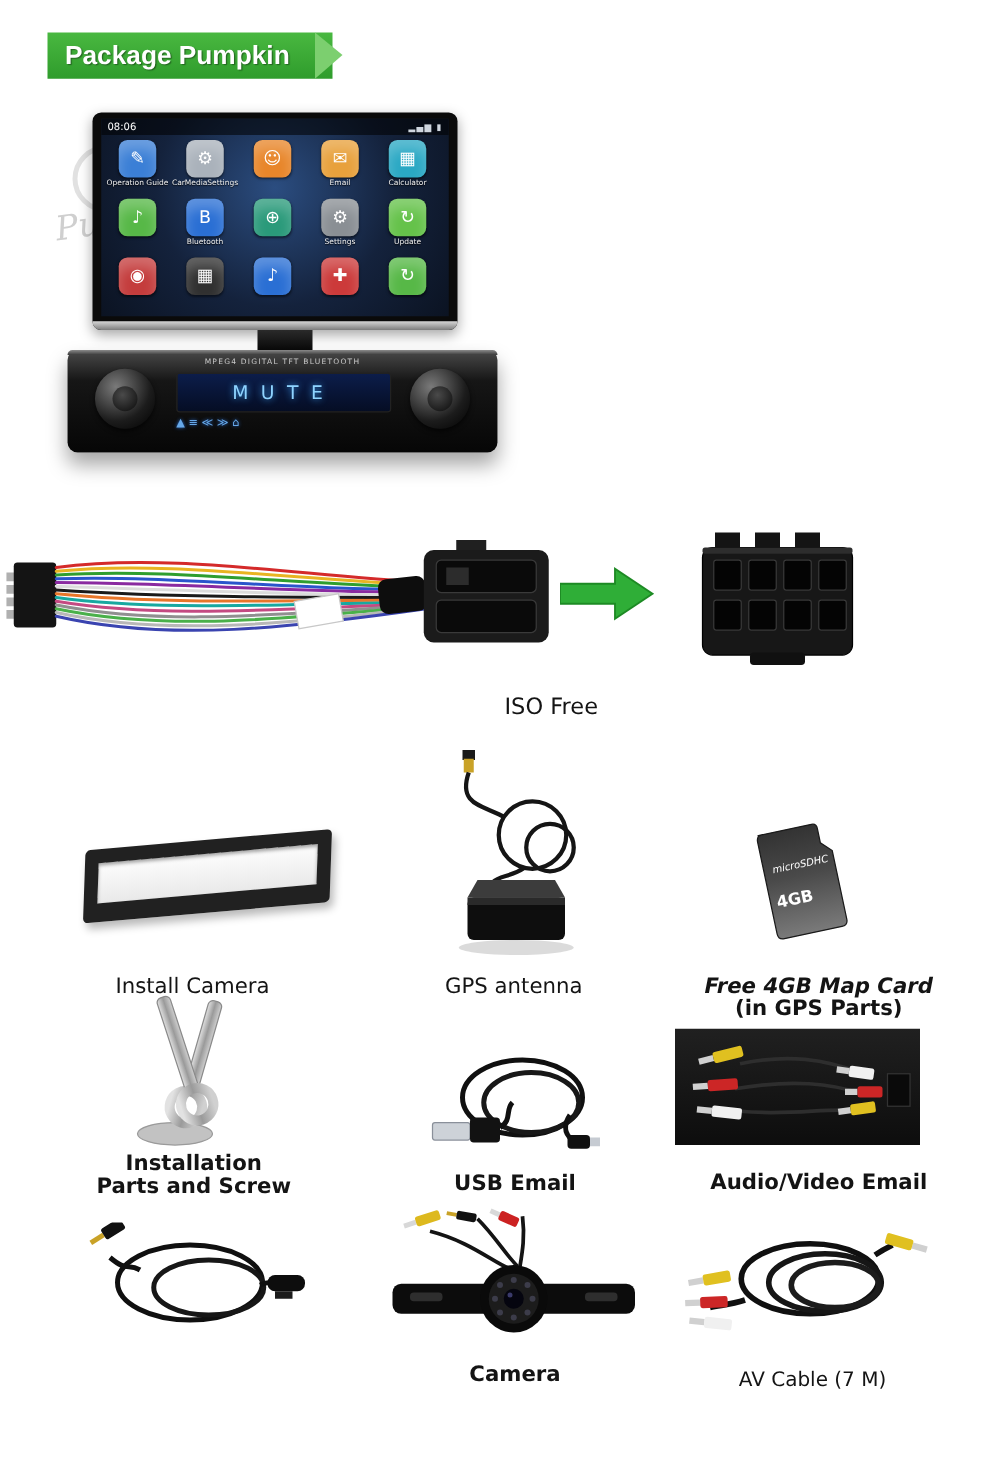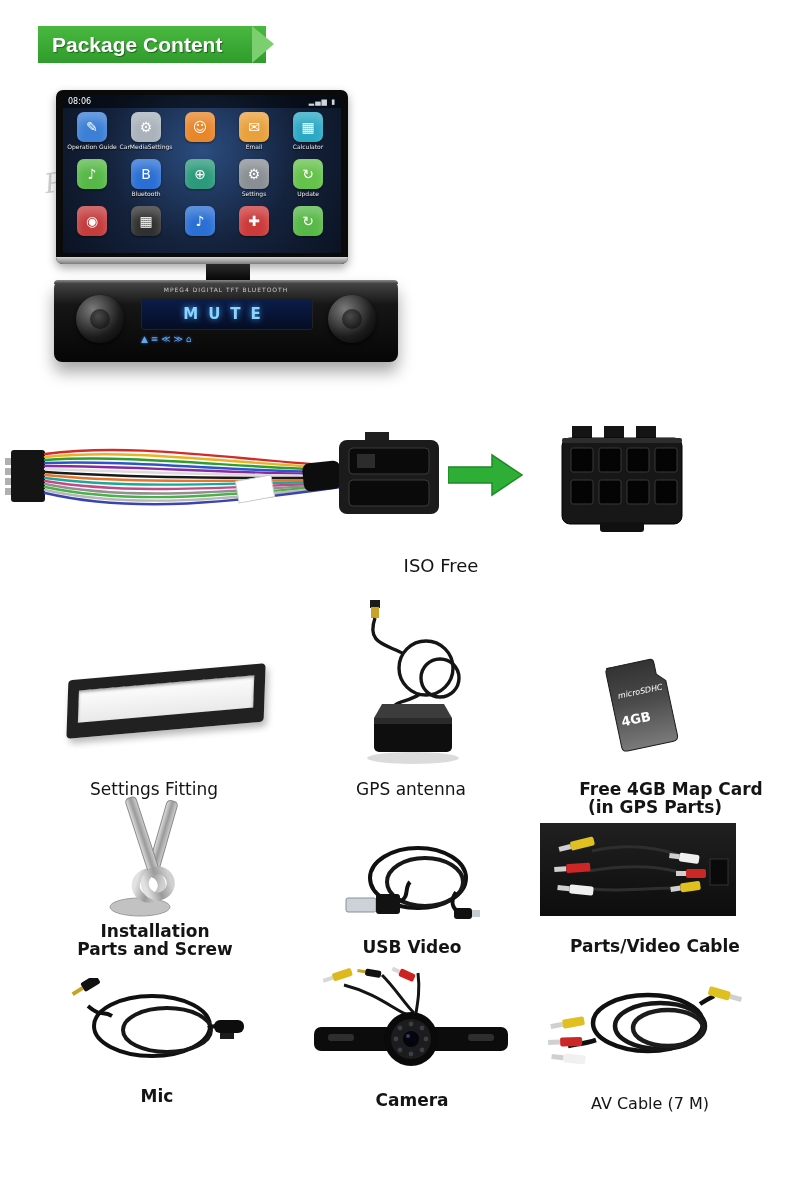--- a/index.html
+++ b/index.html
@@ -19,21 +19,21 @@
           border-left:22px solid #7ccf6f;}
 
   
   .wm-circle{left:58px;top:116px;width:46px;height:46px;border:4px solid #d9d9d9;
           border-radius:50%;opacity:.8;}
   .wm-text{left:44px;top:160px;font-family:"DejaVu Serif",serif;font-style:italic;
           font-size:27px;color:#cfcfcf;transform:rotate(-8deg);}
 
   
   .stereo{left:48px;top:84px;width:356px;height:290px;}
-  .bezel{left:8px;top:6px;width:292px;height:174px;background:#0a0a0a;border-radius:7px;
+  .bezel{left:26px;top:6px;width:292px;height:174px;background:#0a0a0a;border-radius:7px;
          box-shadow:0 4px 10px rgba(0,0,0,.35);}
   .bezel-edge{left:0;bottom:0;width:100%;height:7px;border-radius:0 0 7px 7px;
          background:linear-gradient(#d6d6d6,#7d7d7d);}
   .screen{left:7px;top:5px;width:278px;height:158px;overflow:hidden;
          background:radial-gradient(circle at 50% 35%, #2b4d80 0%, #14223c 55%, #0b1322 100%);}
   .statusbar{left:0;top:0;width:100%;height:13px;background:rgba(0,0,0,.55);
          display:flex;justify-content:space-between;align-items:center;padding:0 5px;box-sizing:border-box;}
   .sb-time{font-size:8px;color:#fff;}
   .sb-icons{font-size:7px;color:#cfd6df;letter-spacing:1px;}
   .apps{left:0;top:13px;width:278px;display:flex;flex-wrap:wrap;padding:3px 2px;box-sizing:border-box;}
@@ -45,21 +45,21 @@
            text-shadow:0 1px 1px #000;margin-top:1px;}
   .hinge{left:158px;top:180px;width:44px;height:18px;background:linear-gradient(#2a2a2a,#050505);}
   .deck{left:6px;top:196px;width:344px;height:82px;border-radius:8px;
         background:linear-gradient(#4a4a4a,#161616 30%,#060606);
         box-shadow:0 10px 16px rgba(0,0,0,.35);}
   .deck-top{left:0;top:0;width:100%;height:4px;border-radius:8px 8px 0 0;
         background:linear-gradient(#8a8a8a,#3a3a3a);}
   .deck-brand{left:87px;top:6px;width:170px;text-align:center;font-size:6px;color:#c9c9c9;letter-spacing:1px;}
   .lcd{left:87px;top:18px;width:170px;height:30px;border:1px solid #222;border-radius:3px;
         background:linear-gradient(#0c1d4a,#050d24);
-        text-align:center;line-height:30px;font-size:15px;font-weight:bold;color:#8fd4ff;
+        text-align:center;line-height:30px;font-size:15px;font-weight:normal;color:#8fd4ff;
         letter-spacing:10px;text-shadow:0 0 6px #3aa8ff;}
   .btnrow{left:87px;top:54px;width:170px;display:flex;justify-content:space-between;
         font-size:9px;color:#66a8e8;text-shadow:0 0 3px #2a6fd4;}
   .knob{width:48px;height:48px;border-radius:50%;
         background:radial-gradient(circle at 35% 30%, #7a7a7a, #1c1c1c 60%, #000);
         box-shadow:0 2px 4px rgba(0,0,0,.7);}
   .knob::after{content:"";position:absolute;left:14px;top:14px;width:20px;height:20px;border-radius:50%;
         background:radial-gradient(circle at 40% 35%, #4a4a4a, #0a0a0a);}
   .knob{position:absolute;}
   .knob.l{left:22px;top:15px;} .knob.r{left:274px;top:15px;}
@@ -80,21 +80,21 @@
   
   .avblock{background:linear-gradient(#202020,#0d0d0d);}
 
   svg{display:block;}
 </style>
 </head>
 <body>
 
 <div id="canvas">
 
-  <div class="abs banner">Package Content</div>
+  <div class="abs banner">Package Pumpkin</div>
   <div class="abs banner-fold"></div>
 
   <div class="abs wm-circle"></div>
   <div class="abs wm-text">Pumpkin</div>
 
   <div class="abs stereo">
     <div class="abs bezel">
       <div class="abs screen">
         <div class="abs statusbar">
           <span class="sb-time">08:06</span>
@@ -234,21 +234,21 @@
       </g>
       <rect x="48" y="104" width="44" height="10" rx="3" fill="#101010"></rect>
     </svg>
   </div>
 
   <div class="abs label big" style="left:341px;top:555px;width:200px;">ISO Free</div>
 
   <div class="abs" style="left:55px;top:652px;width:215px;height:95px;">
     <div class="abs fitting-frame"></div>
   </div>
-  <div class="abs label" style="left:54px;top:779px;width:200px;">Settings Fitting</div>
+  <div class="abs label" style="left:54px;top:779px;width:200px;">Install Camera</div>
 
   <div class="abs" style="left:342px;top:598px;">
     <svg width="140" height="172" viewBox="0 0 140 172">
       <rect x="28" y="2" width="10" height="8" fill="#1a1a1a"></rect>
       <rect x="29" y="9" width="8" height="11" fill="#c9a227"></rect>
       <g fill="none" stroke="#151515" stroke-width="3.4">
         <path d="M33,20 C24,46 44,46 62,56"></path>
         <circle cx="84" cy="70" r="27"></circle>
         <circle cx="98" cy="80" r="19"></circle>
         <path d="M78,96 C66,104 58,102 52,108"></path>
@@ -270,21 +270,21 @@
             <stop offset="1" stop-color="#7a7a7a"></stop>
         </linearGradient>
       </defs>
       <g transform="rotate(-12 57 60)">
         <path d="M30,14 h44 q4,0 4,4 v12 l8,8 v56 q0,5 -5,5 h-47 q-5,0 -5,-5 v-75 q0,-5 5,-5 z" fill="url(#cardg)" stroke="#1a1a1a"></path>
         <text x="36" y="46" font-size="8" font-style="italic" fill="#ffffff">microSDHC</text>
         <text x="34" y="74" font-size="13" font-weight="bold" fill="#ffffff">4GB</text>
       </g>
     </svg>
   </div>
-  <div class="abs label bold" style="left:556px;top:779px;width:230px;">Free 4GB Map Card</div>
+  <div class="abs label bold" style="left:540px;top:779px;width:230px;font-style:italic;">Free 4GB Map Card</div>
   <div class="abs label bold" style="left:540px;top:797px;width:230px;">(in GPS Parts)</div>
 
   <div class="abs" style="left:88px;top:795px;">
     <svg width="135" height="125" viewBox="0 0 135 125">
       <defs>
         <linearGradient id="met" x1="0" y1="0" x2="1" y2="0">
           <stop offset="0" stop-color="#e2e2e2"></stop>
             <stop offset="0.5" stop-color="#9a9a9a"></stop>
             <stop offset="1" stop-color="#d0d0d0"></stop>
         </linearGradient>
@@ -310,21 +310,21 @@
         <ellipse cx="85" cy="46" rx="38" ry="24" stroke="#181818"></ellipse>
         <path d="M60,66 C70,60 64,52 70,46"></path>
         <path d="M118,76 C110,70 112,62 116,56"></path>
       </g>
       <rect x="6" y="62" width="30" height="14" rx="2" fill="#cdd2d8" stroke="#8a909a"></rect>
       <rect x="36" y="58" width="24" height="20" rx="3" fill="#121212"></rect>
       <rect x="114" y="72" width="18" height="11" rx="3" fill="#101010"></rect>
       <rect x="132" y="74" width="8" height="7" fill="#c6cbd2"></rect>
     </svg>
   </div>
-  <div class="abs label bold" style="left:312px;top:937px;width:200px;">USB Video</div>
+  <div class="abs label bold" style="left:312px;top:937px;width:200px;">USB Email</div>
 
   <div class="abs avblock" style="left:540px;top:823px;width:196px;height:93px;">
     <svg width="196" height="93" viewBox="0 0 196 93">
       <g fill="none" stroke="#2e2e2e" stroke-width="3">
         <path d="M52,28 C90,20 120,24 150,36"></path>
         <path d="M48,48 C95,40 125,44 150,52"></path>
         <path d="M52,66 C95,70 125,62 150,66"></path>
       </g>
       <g>
         <g transform="translate(18,22) rotate(-14)">
@@ -348,39 +348,38 @@
             <rect x="10" y="0" width="20" height="9" rx="2" fill="#cc2626"></rect>
           </g>
         <g transform="translate(130,62) rotate(-8)">
             <rect x="0" y="2" width="10" height="5" fill="#d0d0d0"></rect>
             <rect x="10" y="0" width="20" height="9" rx="2" fill="#e0c020"></rect>
           </g>
       </g>
       <rect x="170" y="36" width="18" height="26" fill="#0a0a0a" stroke="#333"></rect>
     </svg>
   </div>
-  <div class="abs label bold" style="left:540px;top:936px;width:230px;">Parts/Video Cable</div>
+  <div class="abs label bold" style="left:540px;top:936px;width:230px;">Audio/Video Email</div>
 
   <div class="abs" style="left:62px;top:978px;">
     <svg width="185" height="100" viewBox="0 0 185 100">
       <g fill="none" stroke="#101010" stroke-width="4">
         <ellipse cx="90" cy="48" rx="58" ry="30"></ellipse>
         <ellipse cx="105" cy="52" rx="44" ry="22" stroke="#171717"></ellipse>
         <path d="M26,28 C40,40 40,32 50,38"></path>
         <path d="M146,50 C150,48 152,48 155,48"></path>
       </g>
       <g transform="translate(8,12) rotate(-32)">
           <rect x="0" y="3" width="12" height="4" fill="#c9a227"></rect>
           <rect x="12" y="0" width="18" height="10" rx="2" fill="#111"></rect>
         </g>
       <rect x="152" y="42" width="30" height="13" rx="6" fill="#0d0d0d"></rect>
       <rect x="158" y="55" width="14" height="6" fill="#1c1c1c"></rect>
     </svg>
   </div>
-  <div class="abs label bold" style="left:57px;top:1086px;width:200px;">Mic</div>
 
   <div class="abs" style="left:296px;top:963px;">
     <svg width="230" height="118" viewBox="0 0 230 118">
       <g fill="none" stroke="#141414" stroke-width="3">
         <path d="M48,22 C80,30 100,48 112,52"></path>
         <path d="M86,12 C100,26 108,40 118,50"></path>
         <path d="M122,10 C124,26 122,38 120,50"></path>
       </g>
       <g transform="translate(26,14) rotate(-18)">
           <rect x="0" y="2" width="10" height="4" fill="#d8d8d8"></rect>

